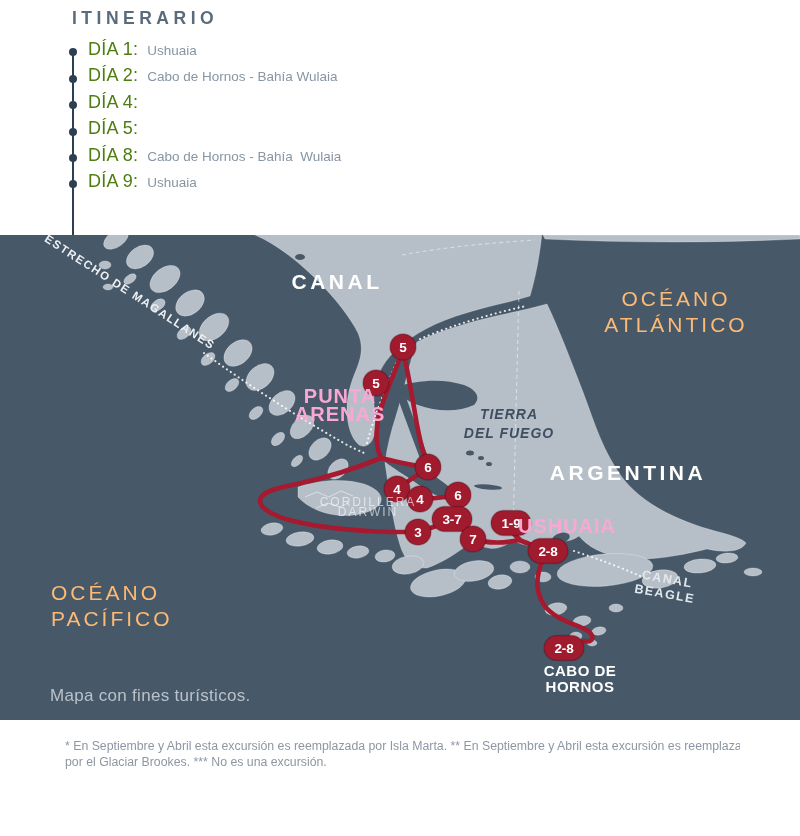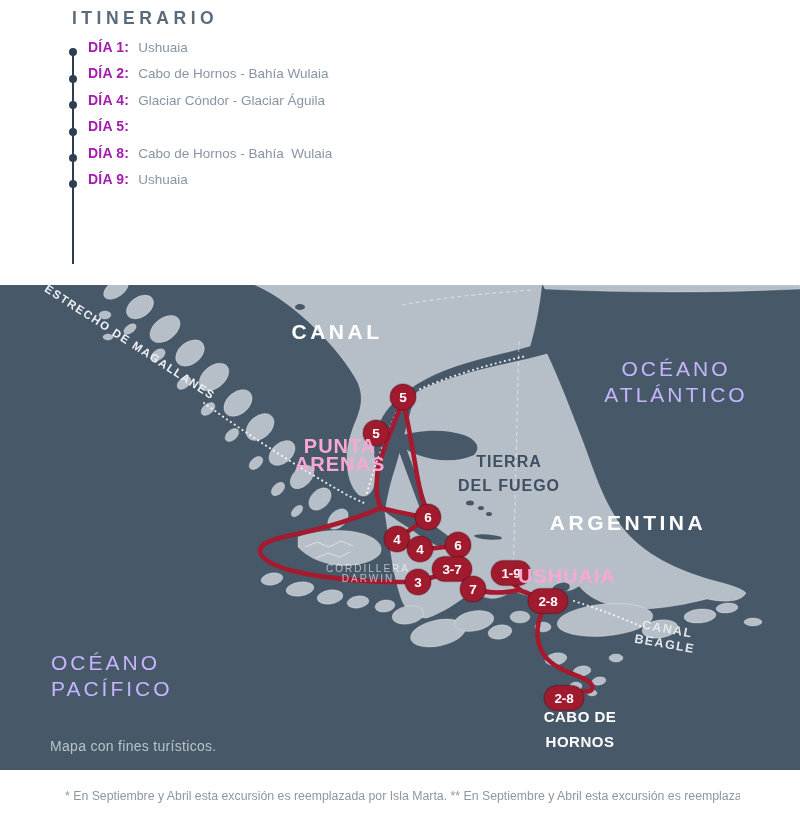--- a/index.html
+++ b/index.html
@@ -1,29 +1,29 @@
 <!DOCTYPE html>
 <html><head>
 <meta charset="utf-8">
 <style>
   html,body{margin:0;padding:0;background:#ffffff;}
   body{width:800px;height:836px;overflow:hidden;font-family:"Liberation Sans",sans-serif;
        -webkit-font-smoothing:antialiased;}
   .page{width:800px;height:836px;position:relative;}
 
   
-  .itinerary{height:285px;box-sizing:border-box;padding:8px 0 0 64px;}
+  .itinerary{height:235px;box-sizing:border-box;padding:8px 0 0 64px;}
   .itinerary h1{margin:0 0 10px 8px;font-size:17.5px;font-weight:600;letter-spacing:4.5px;
                 color:#5a6b7c;}
   .days{position:relative;}
   .timeline-line{position:absolute;left:8px;top:13px;width:2px;height:212px;background:#2e3f51;}
   .day-row{position:relative;height:26.45px;display:flex;align-items:baseline;padding-left:24px;}
   .day-row .dot{position:absolute;left:5px;top:50%;margin-top:-4px;width:8px;height:8px;
                 border-radius:50%;background:#2e3f51;}
-  .day-label{font-size:14px;font-weight:bold;color:#a21caf;letter-spacing:.2px;}
+  .day-label{font-size:18px;font-weight:normal;color:#4d7c0f;letter-spacing:.2px;}
   .day-dest{font-size:13.5px;color:#8795a4;margin-left:9px;white-space:pre-wrap;}
 
   
   .map{position:relative;width:800px;height:485px;background:var(--ocean,#475869);overflow:hidden;}
   .map svg{position:absolute;left:0;top:0;}
   .ocean-fill{fill:var(--ocean,#475869);}
   .land{fill:var(--land,#b6bfc8);stroke:rgba(255,255,255,.35);stroke-width:.75;}
   .water{fill:var(--ocean,#475869);stroke:none;}
   .water-stroke{stroke:var(--ocean,#475869);fill:none;}
   .route{stroke:var(--route,#a6192e);stroke-width:4.6;fill:none;stroke-linecap:round;stroke-linejoin:round;}
@@ -32,28 +32,28 @@
   .border-dash{stroke:#ffffff;stroke-width:1.1;fill:none;stroke-dasharray:4 3;opacity:.45;}
   .snow{stroke:rgba(255,255,255,.5);stroke-width:1;fill:none;}
   .marker-shape{fill:var(--marker,#a01b2d);stroke:rgba(60,0,12,.28);stroke-width:1.4;}
   .marker-text{fill:#ffffff;font-family:"Liberation Sans",sans-serif;font-weight:bold;
                font-size:13.5px;text-anchor:middle;letter-spacing:-.2px;}
 
   .map-label{position:absolute;white-space:pre-line;text-align:center;
              transform:translate(-50%,-50%);font-family:"Liberation Sans",sans-serif;}
   .map-label.anchor-left{transform:translate(0,-50%);text-align:left;}
   .lbl-country{font-size:21px;font-weight:bold;letter-spacing:3.5px;color:#ffffff;}
-  .lbl-ocean{font-size:21px;font-weight:400;letter-spacing:3px;color:#c4b5fd;line-height:26px;margin-top:20px;}
+  .lbl-ocean{font-size:21px;font-weight:400;letter-spacing:3px;color:#fdba74;line-height:26px;}
   .lbl-place{font-size:20px;font-weight:bold;letter-spacing:1px;color:#f9a8d4;line-height:18px;}
-  .lbl-place-lg{font-size:16px;font-weight:bold;letter-spacing:1px;color:#3f4f61;line-height:24px;}
-  .lbl-place-white{font-size:15px;font-weight:bold;letter-spacing:.5px;color:#ffffff;line-height:25px;}
+  .lbl-place-lg{font-size:14px;font-weight:bold;letter-spacing:1px;color:#3f4f61;line-height:19px;font-style:italic;}
+  .lbl-place-white{font-size:15px;font-weight:bold;letter-spacing:.5px;color:#ffffff;line-height:16px;}
   .lbl-canal{font-size:12.5px;font-weight:bold;letter-spacing:1.5px;color:#e3e8ec;line-height:15px;}
   .lbl-strait{font-size:11.5px;font-weight:600;letter-spacing:1.5px;color:#eef1f3;white-space:nowrap;}
-  .lbl-cord{font-size:10px;font-weight:400;letter-spacing:2px;color:rgba(255,255,255,.6);line-height:10px;margin-top:17px;}
-  .lbl-note{font-size:14px;font-weight:400;letter-spacing:.3px;color:#b9c2ca;}
+  .lbl-cord{font-size:12px;font-weight:400;letter-spacing:2px;color:rgba(255,255,255,.6);line-height:10px;}
+  .lbl-note{font-size:17px;font-weight:400;letter-spacing:.3px;color:#b9c2ca;}
 
   
   .footer{box-sizing:border-box;padding:18px 60px 0 65px;}
   .footer .fline{font-size:12.3px;line-height:16.4px;color:#8d97a3;white-space:nowrap;overflow:hidden;}
 </style>
 </head>
 <body>
 
 <div class="page">
 
@@ -67,21 +67,20 @@
           <span class="day-dest">Ushuaia</span>
         </div>
         <div class="day-row">
           <span class="dot"></span>
           <span class="day-label">DÍA 2:</span>
           <span class="day-dest">Cabo de Hornos - Bahía Wulaia</span>
         </div>
         <div class="day-row">
           <span class="dot"></span>
           <span class="day-label">DÍA 4:</span>
-          <span class="day-dest">Glaciar Cóndor - Glaciar Águila</span>
         </div>
         <div class="day-row">
           <span class="dot"></span>
           <span class="day-label">DÍA 5:</span>
         </div>
         <div class="day-row">
           <span class="dot"></span>
           <span class="day-label">DÍA 8:</span>
           <span class="day-dest">Cabo de Hornos - Bahía  Wulaia</span>
         </div>
@@ -271,16 +270,17 @@
 BEAGLE</div>
         <div class="map-label lbl-place-white" style="left: 580px; top: 444px;">CABO DE
 HORNOS</div>
         <div class="map-label lbl-note anchor-left" style="left: 50px; top: 461px;">Mapa con fines turísticos.</div>
       </div>
   </div>
 
   <footer class="footer">
     <div id="footnotes">
         <div class="fline">* En Septiembre y Abril esta excursión es reemplazada por Isla Marta. ** En Septiembre y Abril esta excursión es reemplazada</div>
+        <div class="fline">por el Glaciar Brookes. *** No es una excursión.</div>
       </div>
   </footer>
 
 </div>
 
 </body></html>

